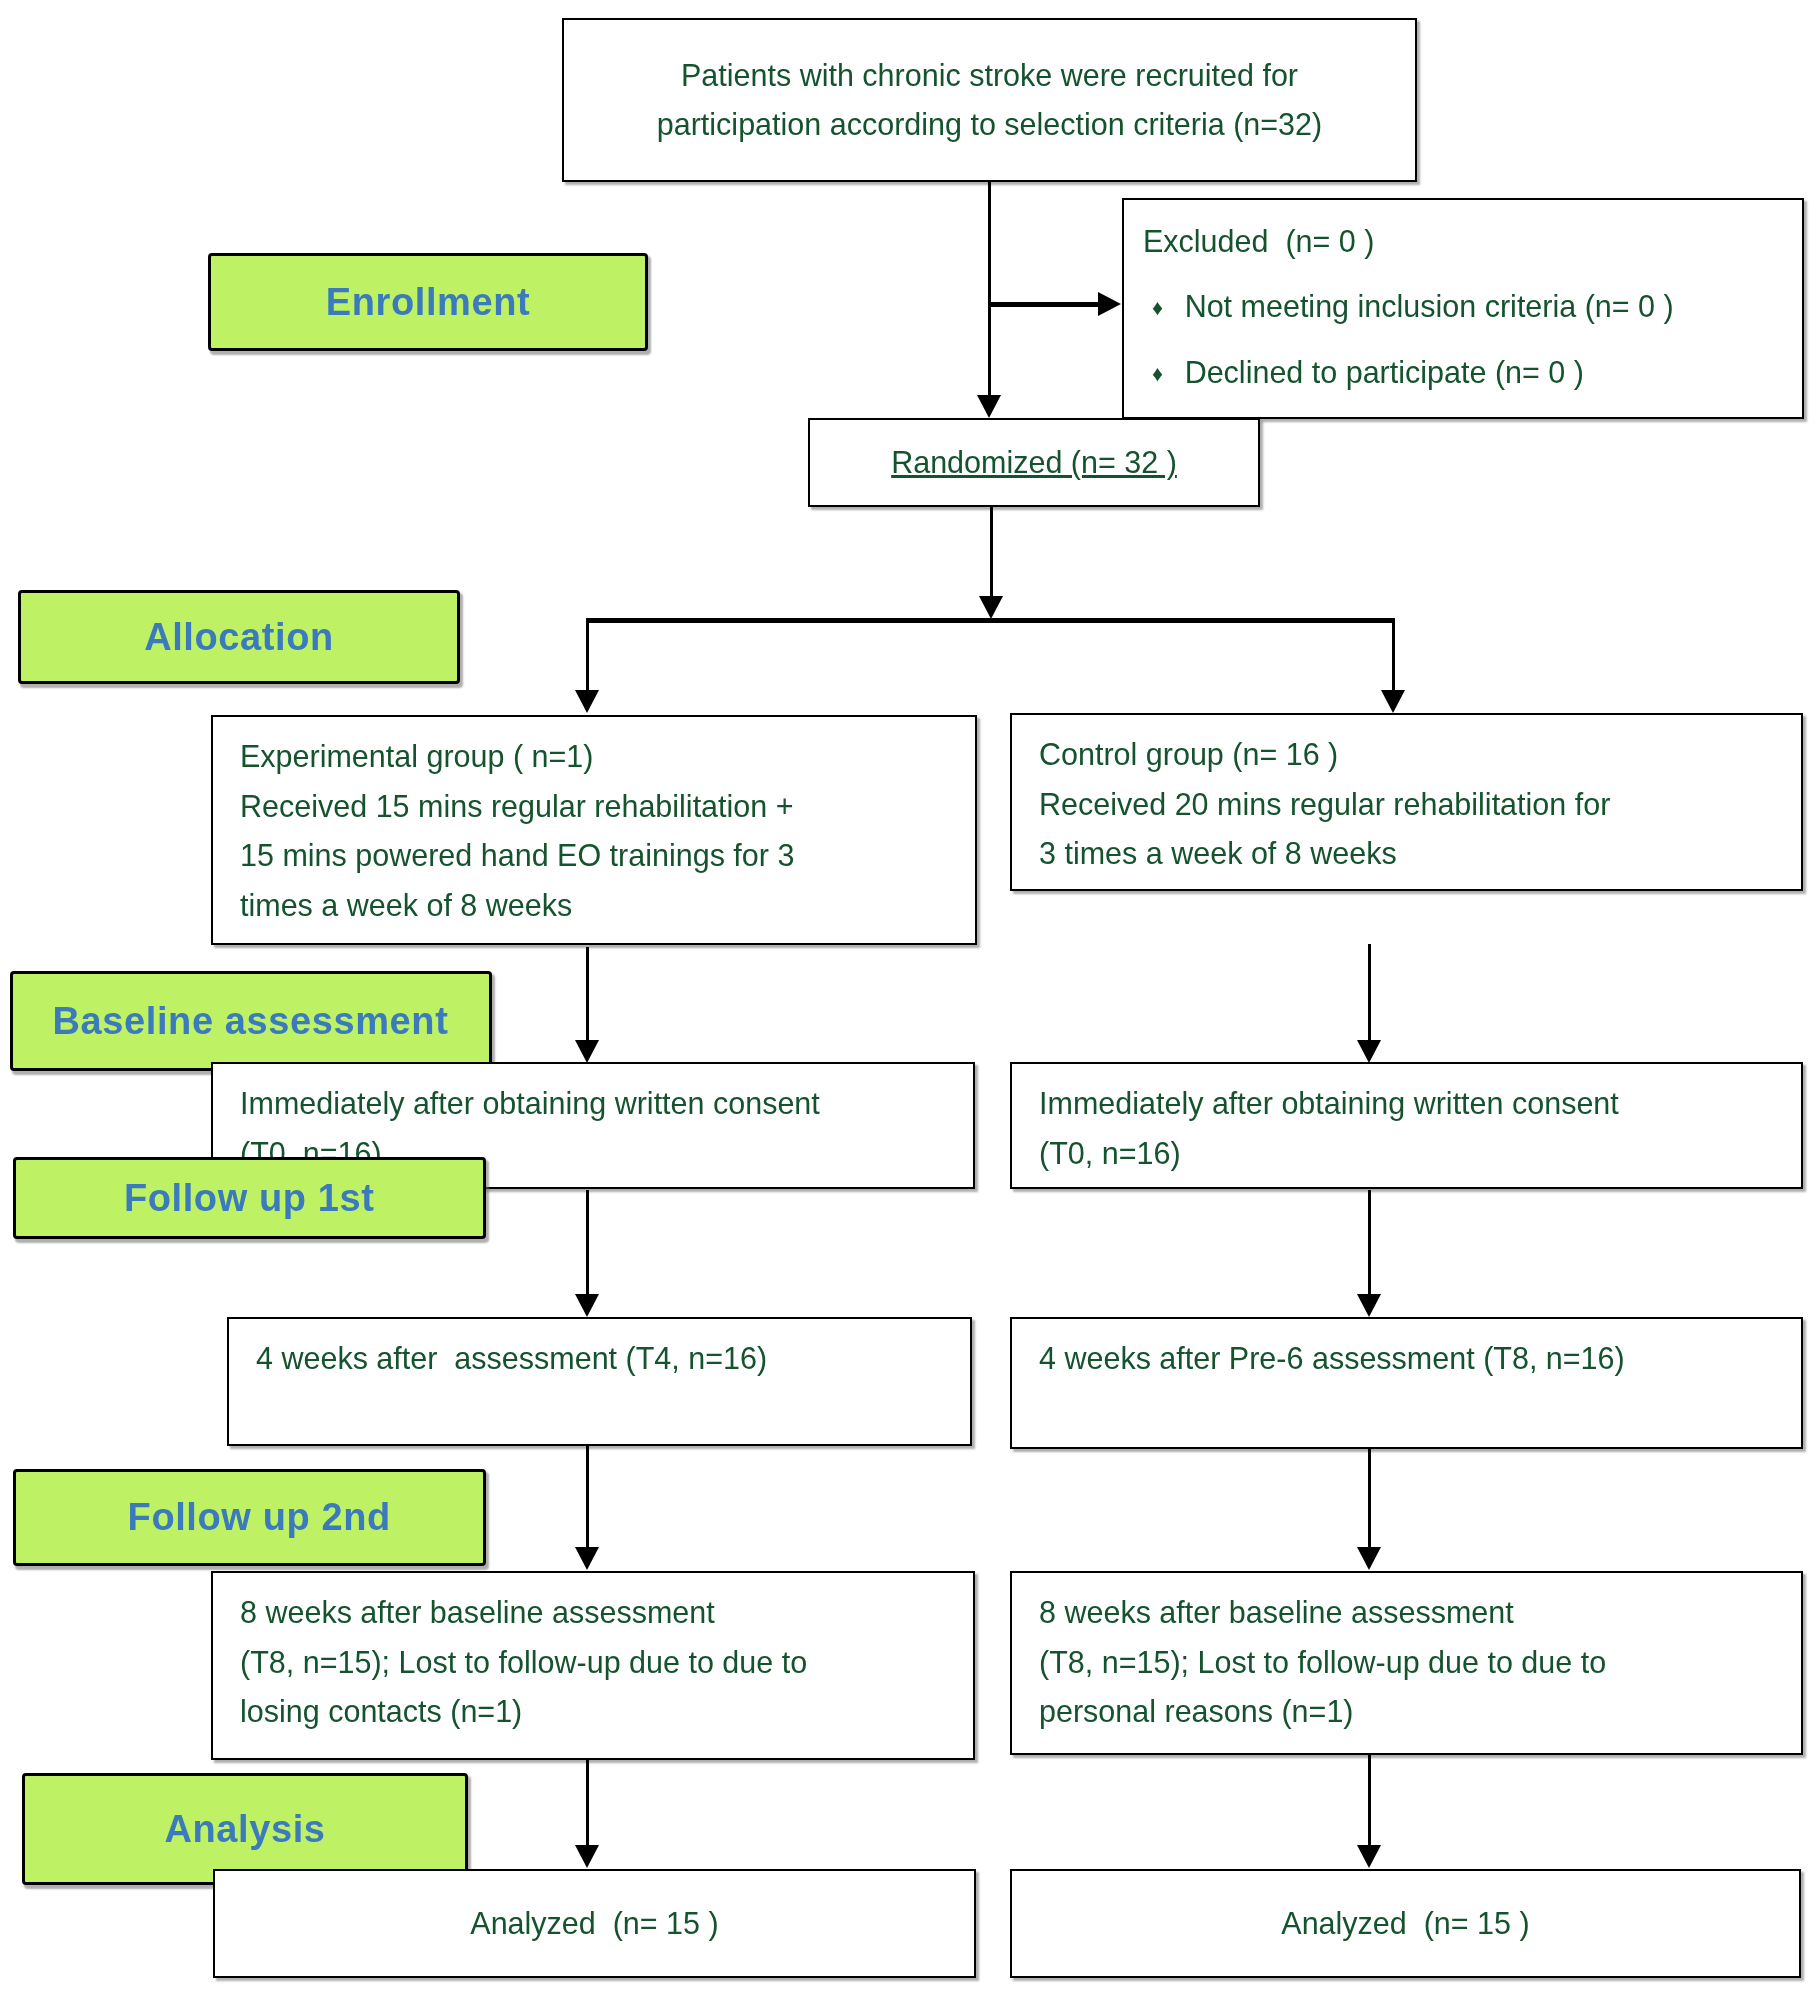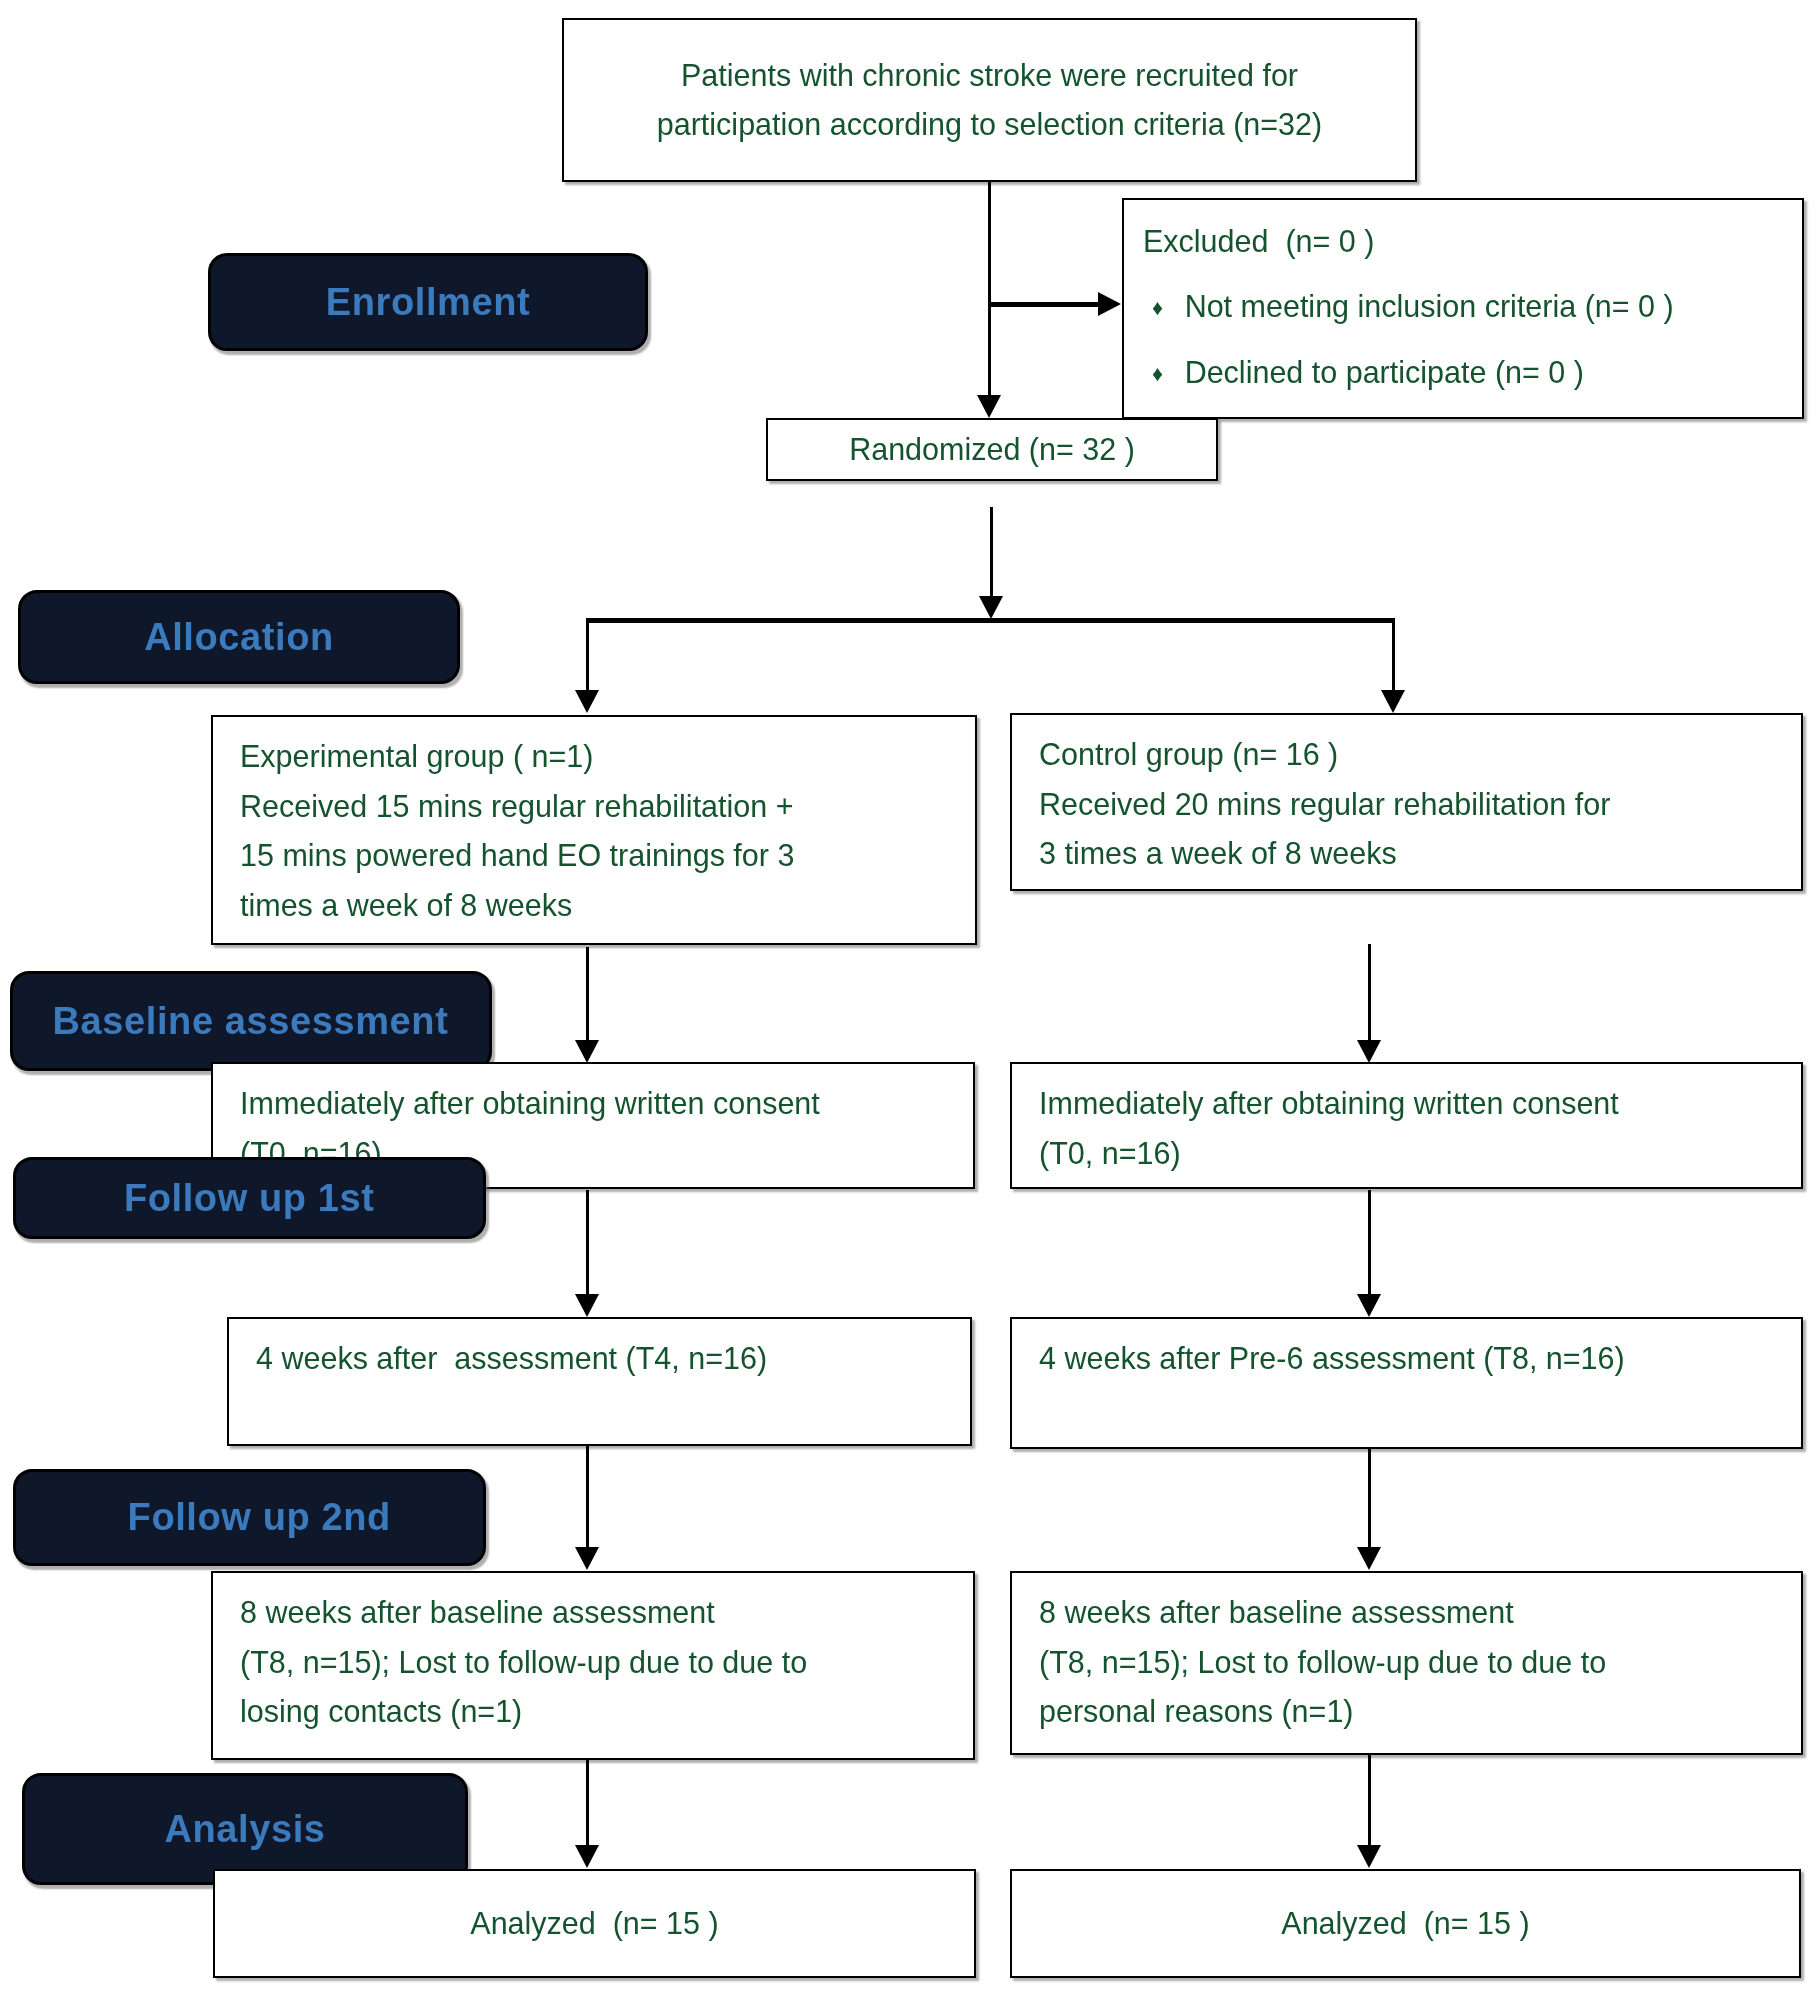--- a/index.html
+++ b/index.html
@@ -15,23 +15,23 @@
     color:#14532d;
     font-size:30.5px;
     line-height:1.62;
   }
   .box .bline{display:block;white-space:pre-wrap;}
   .center-box{display:flex;align-items:center;justify-content:center;text-align:center;}
   .top-align{padding:15.3px 27px;}
 
   .stage{
     position:absolute;
-    background:#0f172a;
+    background:#bef264;
     border:3.2px solid #000000;
-    border-radius:19px;
+    border-radius:4px;
     box-shadow:2.5px 3.2px 1.9px rgba(110,110,110,0.55);
     box-sizing:border-box;
     display:flex;align-items:center;justify-content:center;
     color:#3b7abd;
     font-size:38px;
     font-weight:bold;
     letter-spacing:0.6px;
   }
 
   .vline{position:absolute;width:2.5px;background:#000000;}
@@ -74,21 +74,21 @@
     <div class="bullet-row">
       <span class="bullet-glyph">♦</span>
       <span>Declined to participate (n= 0 )</span>
     </div>
   </div>
 
   <div class="stage" style="left:208px;top:253px;width:440px;height:98px;">
     <span>Enrollment</span>
   </div>
 
-  <div class="box center-box" style="left:766px;top:418px;width:452px;height:63px;">
+  <div class="box center-box" style="left:808px;top:418px;width:452px;height:89px;text-decoration:underline;">
     <span>Randomized (n= 32 )</span>
   </div>
 
   <div class="vline" style="left:990px;top:507px;height:90px;"></div>
   <div class="ah-down" style="left:979px;top:596px;"></div>
   <div class="hline" style="left:586px;top:618px;width:808px;"></div>
   <div class="vline" style="left:586px;top:618px;height:74px;"></div>
   <div class="ah-down" style="left:575px;top:690px;"></div>
   <div class="vline" style="left:1392px;top:618px;height:74px;"></div>
   <div class="ah-down" style="left:1381px;top:690px;"></div>

